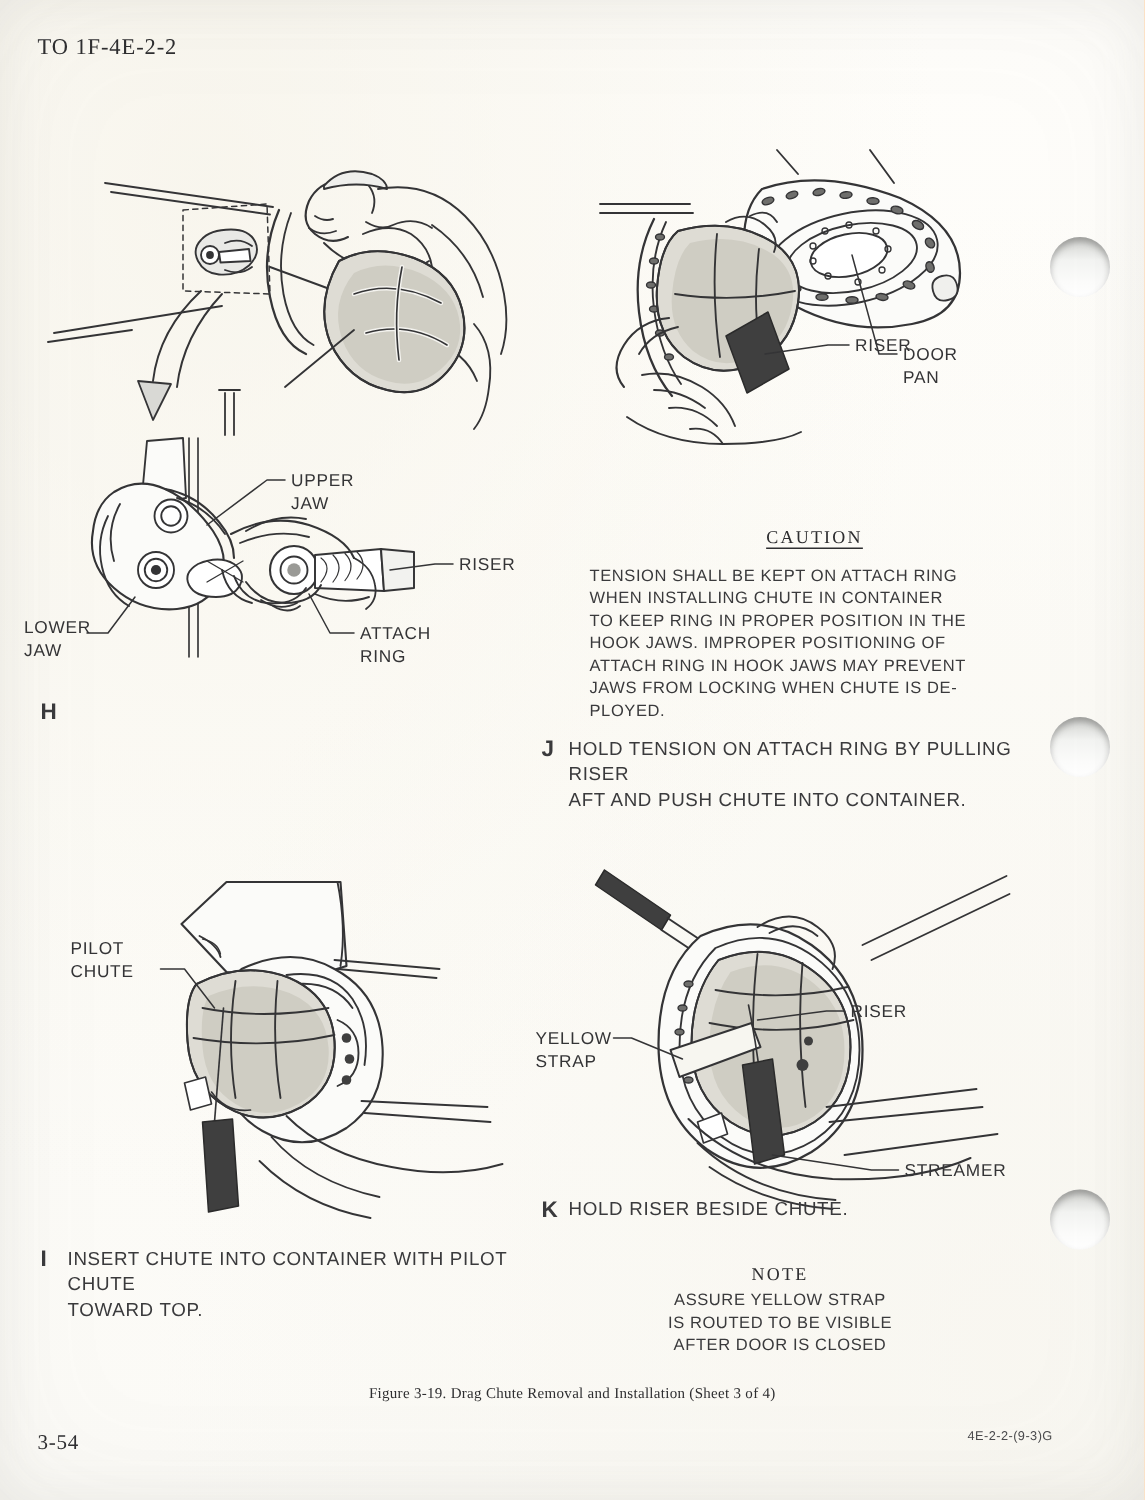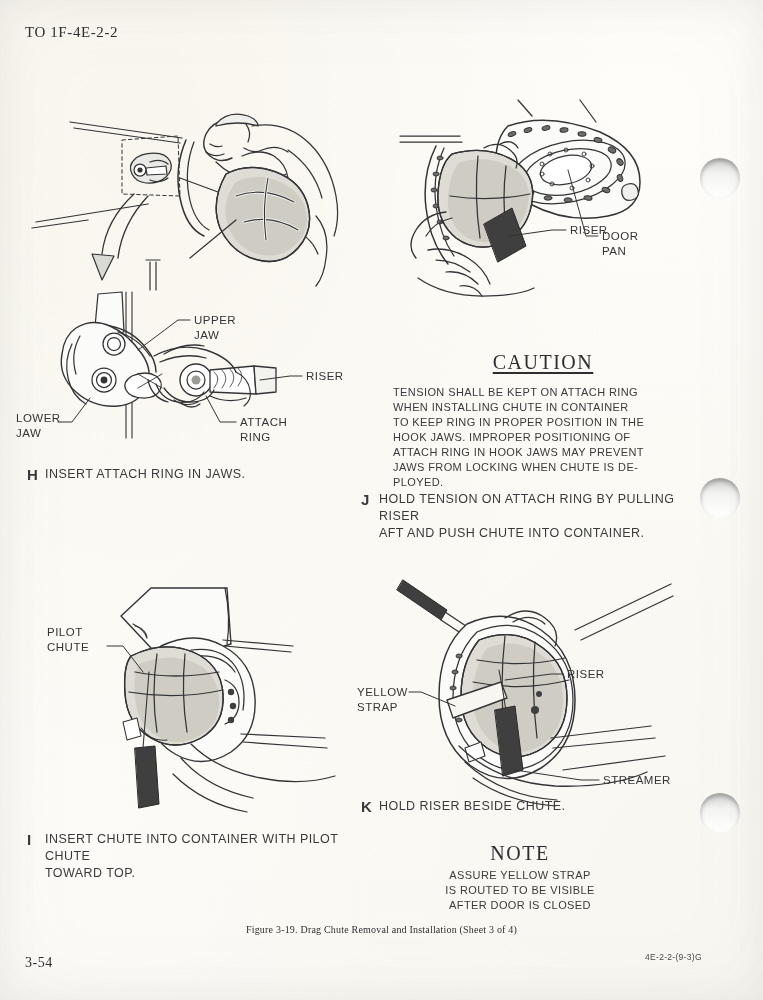--- a/index.html
+++ b/index.html
@@ -71,21 +71,21 @@
   .step-text {
     font-size: 12.5px;
     letter-spacing: 0.45px;
     line-height: 1.34;
     color: #3a3a3c;
     white-space: pre-line;
   }
   
   .admon-title {
     font-family: "Liberation Serif", serif;
-    font-size: 20px;
+    font-size: 12px;
     letter-spacing: 1.5px;
     color: #2e2e30;
     text-align: center;
   }
   .admon-title.underlined {
     text-decoration: underline;
     text-underline-offset: 3px;
   }
   .admon-body {
     font-size: 11px;
@@ -475,21 +475,20 @@
 WHEN INSTALLING CHUTE IN CONTAINER
 TO KEEP RING IN PROPER POSITION IN THE
 HOOK JAWS.  IMPROPER POSITIONING OF
 ATTACH RING IN HOOK JAWS MAY PREVENT
 JAWS FROM LOCKING WHEN CHUTE IS DE-
 PLOYED.</div>
   </div>
 
   <div class="step" style="left:27px; top:466px; width:300px;">
     <span class="step-letter">H</span>
-    <span class="step-text">INSERT ATTACH RING IN JAWS.</span>
   </div>
 
   <div class="step" style="left:361px; top:491px; width:330px;">
     <span class="step-letter">J</span>
     <span class="step-text">HOLD TENSION ON ATTACH RING BY PULLING RISER
 AFT AND PUSH CHUTE INTO CONTAINER.</span>
   </div>
 
   <div class="step" style="left:27px; top:831px; width:320px;">
     <span class="step-letter">I</span>

